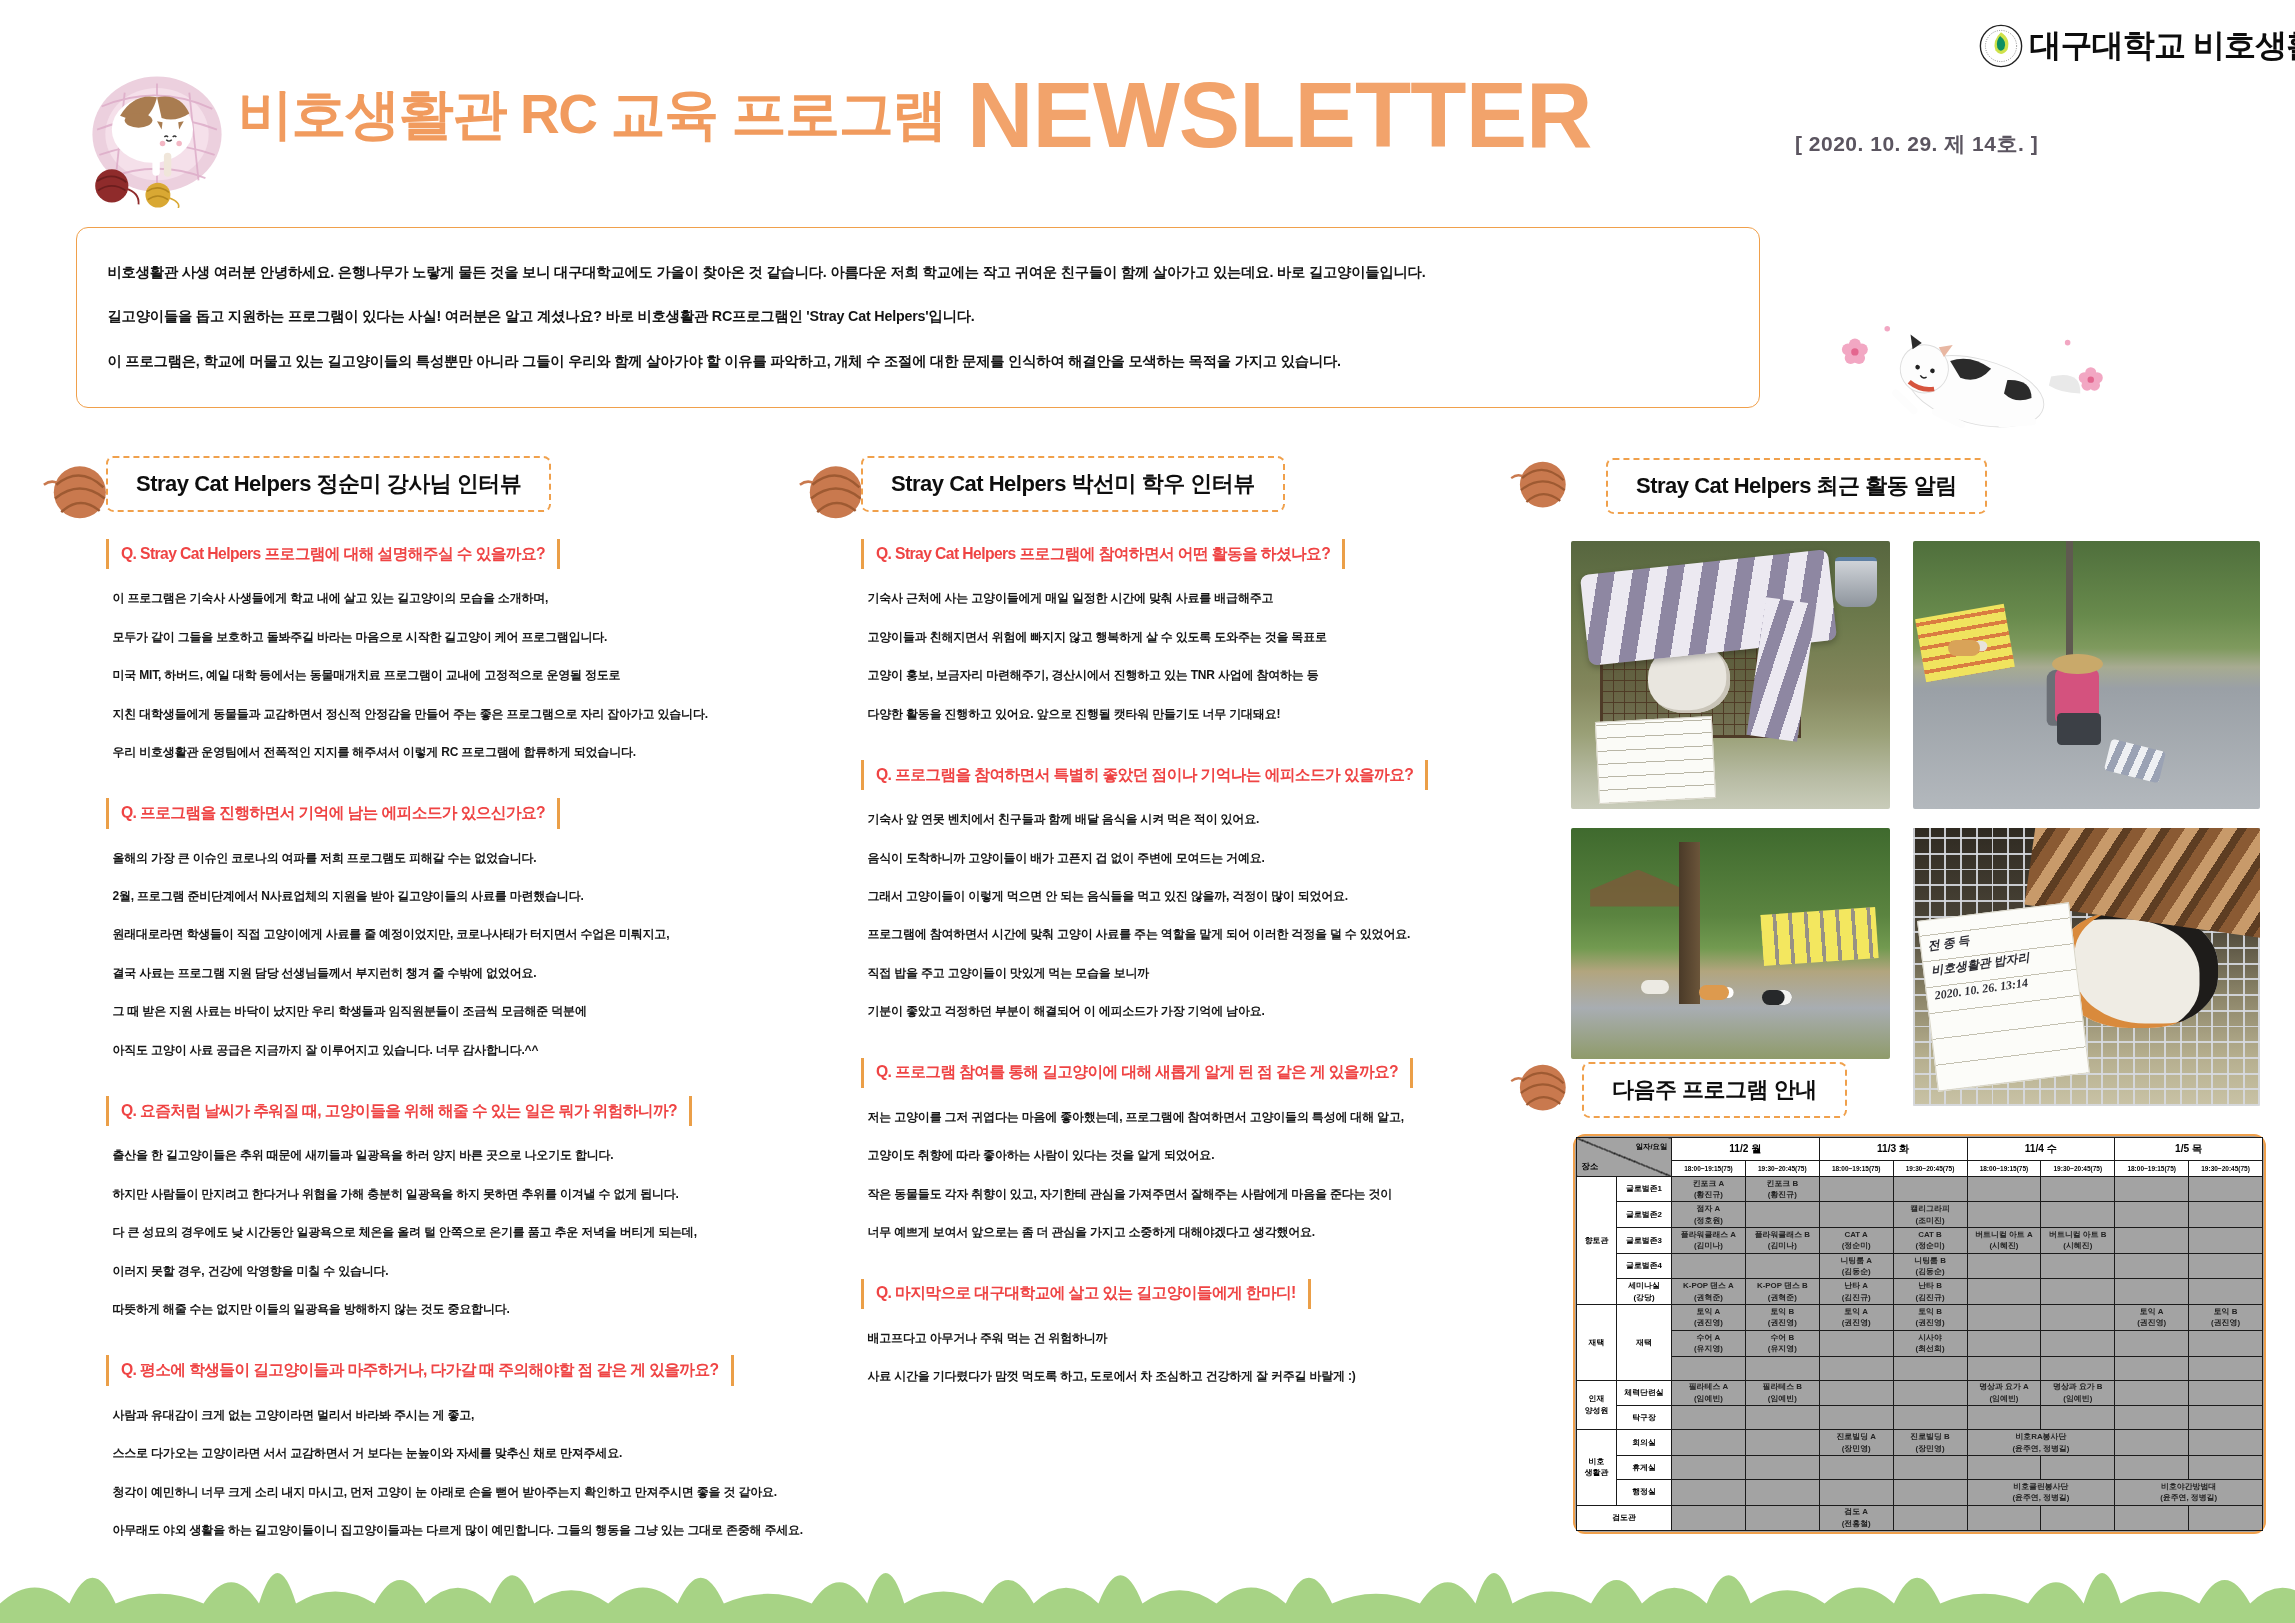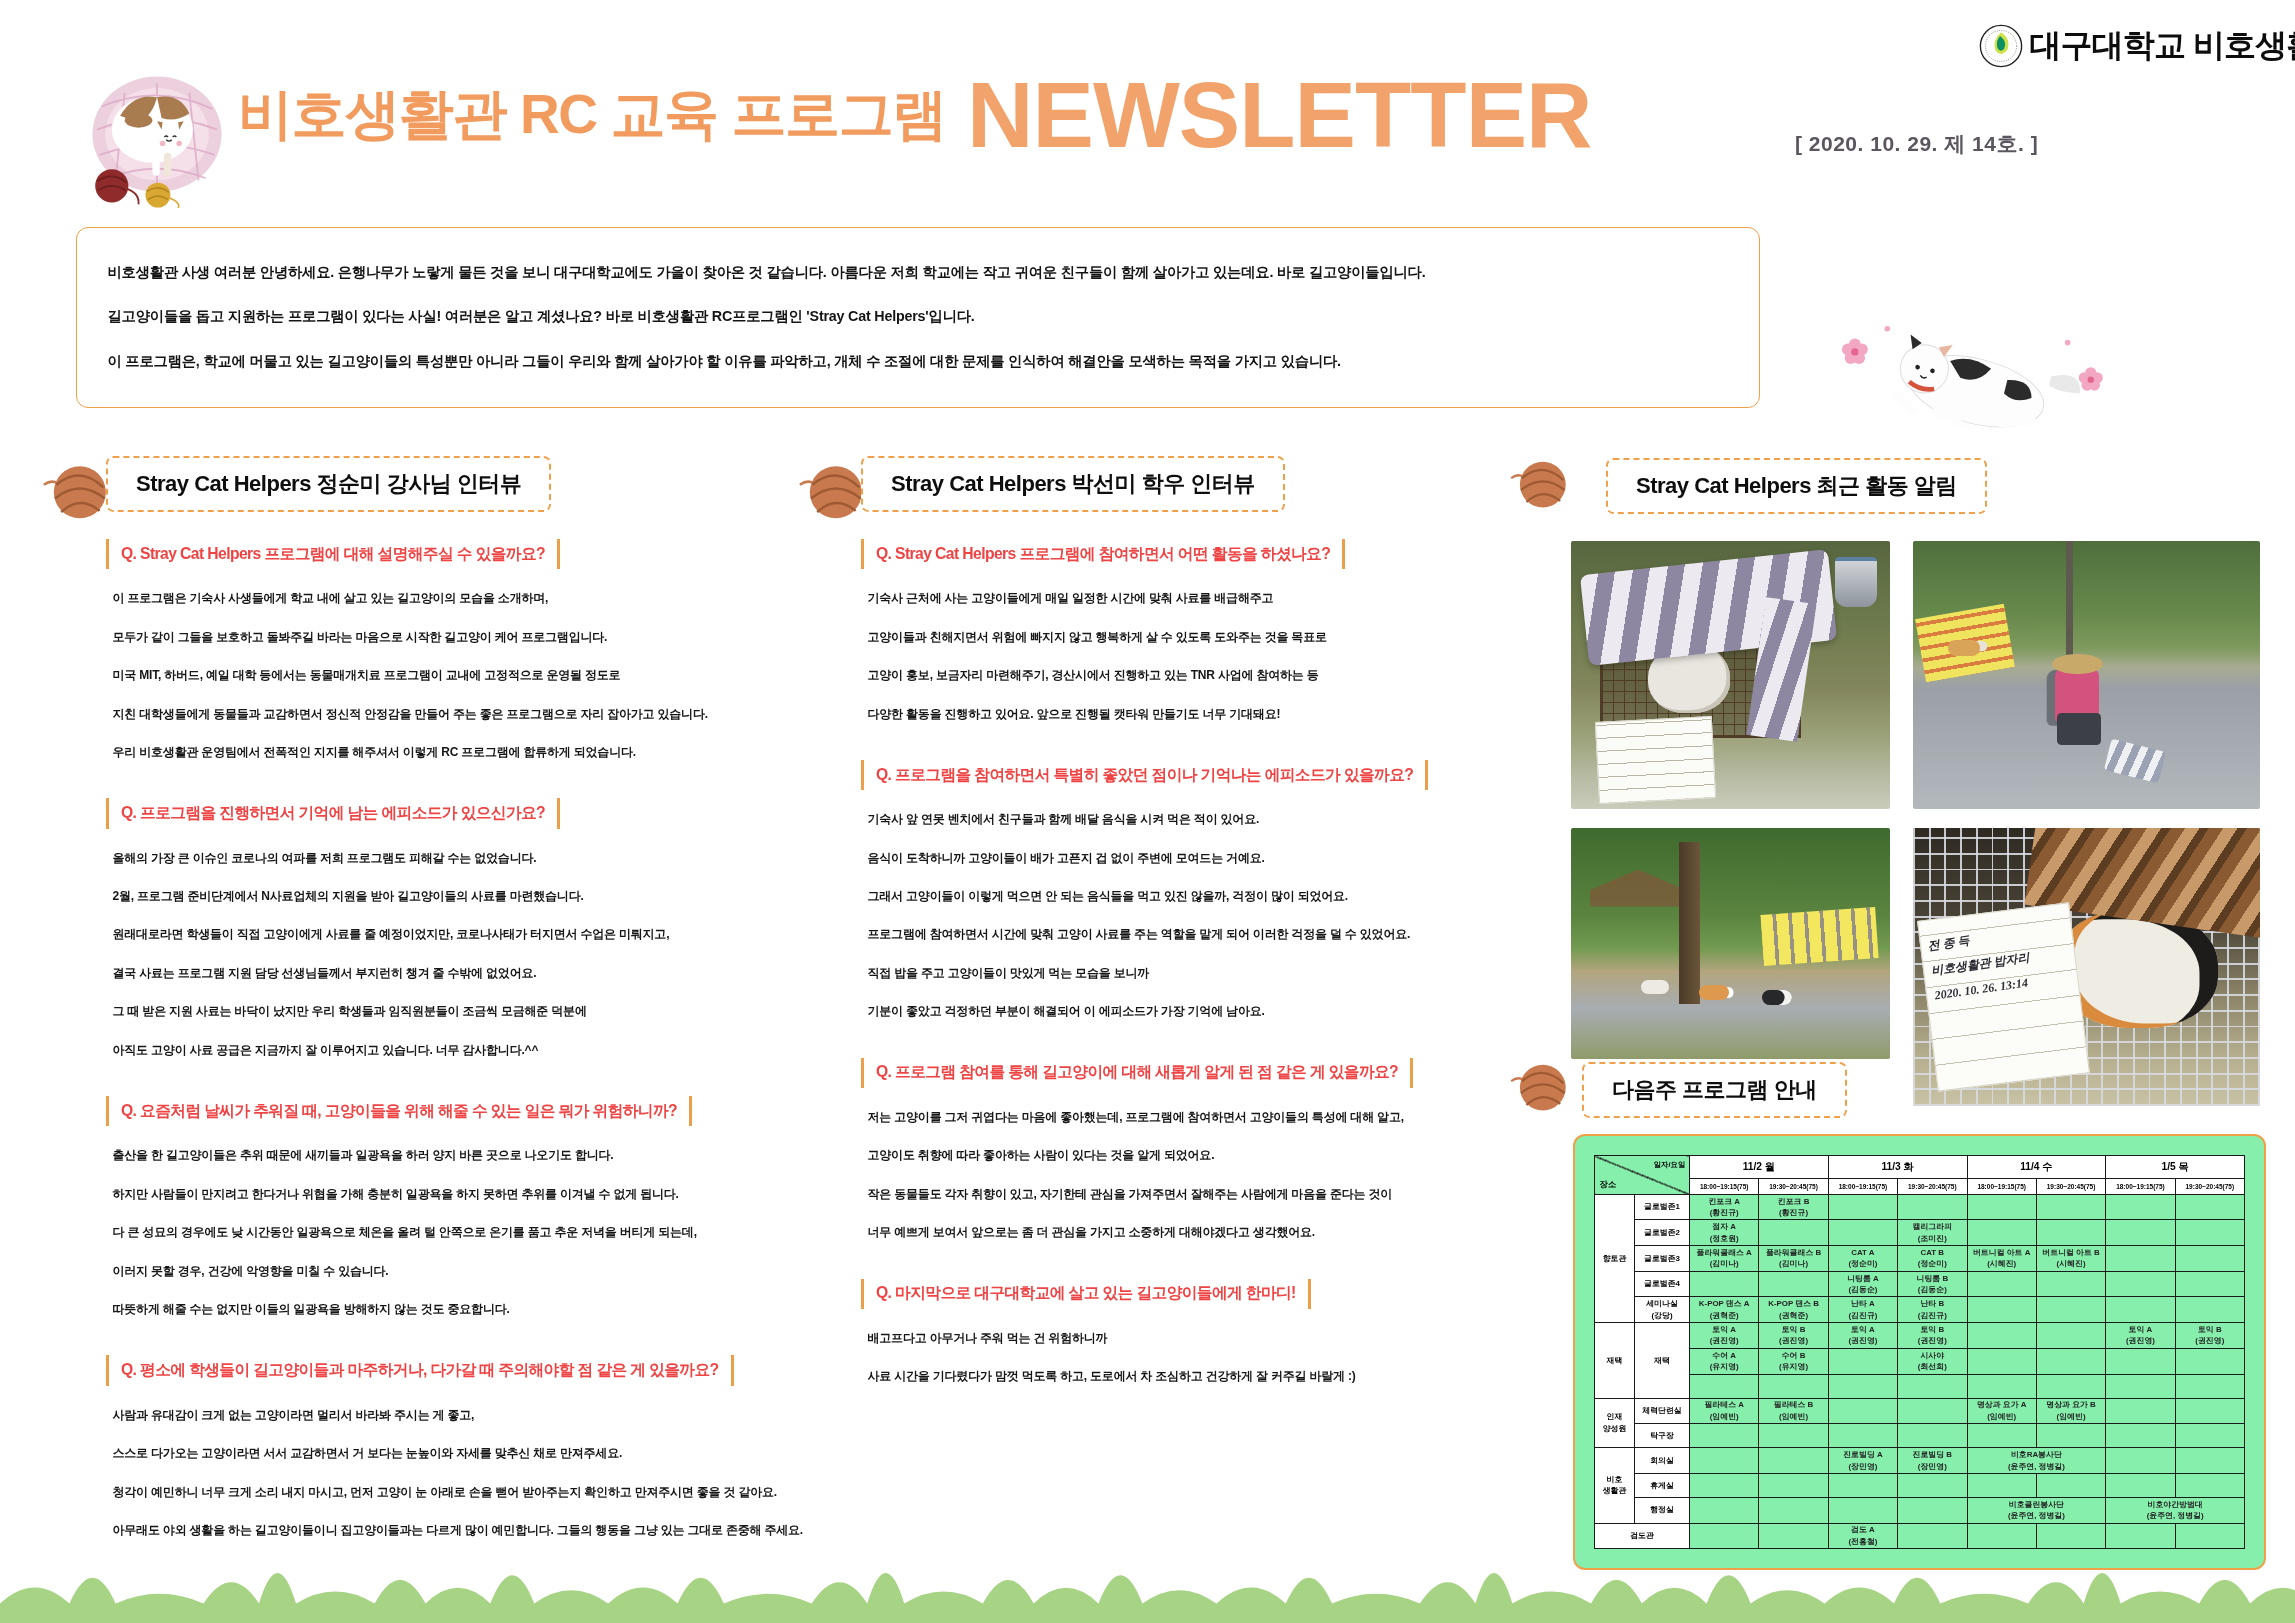--- a/index.html
+++ b/index.html
@@ -79,22 +79,22 @@
     background:repeating-linear-gradient(115deg,#8a5a33 0 12px,#c89a6a 12px 24px,#5d3d22 24px 32px);}
   #photo4 .cat{position:absolute;left:42%;top:30%;width:46%;height:42%;background:#efece4;border-radius:40% 46% 44% 44%;
     box-shadow:inset 15.7px -4.6px 0 #d98a3c, inset -18.5px 8.3px 0 #1e1c1a;}
   #photo4 .paper{position:absolute;left:4%;bottom:8%;width:44%;height:62%;background:#fcfcf9;transform:rotate(-7deg);
     border:0.9px solid #d8d5c8;padding:12px 6.5px 0 6.5px;box-sizing:border-box;
     background-image:repeating-linear-gradient(0deg,transparent 0 25px,#c4c1b2 25px 26px);}
   #photo4 .paper .hw{font-family:"Liberation Serif",serif;font-style:italic;font-weight:700;color:#2c2c34;
     font-size:12px;line-height:2.1;white-space:pre-line;transform:rotate(-1deg);}
   
   #nw-head{left:1582px;top:1062px;}
-  #sched-box{left:1573px;top:1134px;width:693px;border:2.8px solid #f0a04b;border-radius:12px;background:#86efac;
-             padding:19px;box-sizing:border-box;}
+  #sched-box{left:1573px;top:1134px;width:693px;border:2.8px solid #f0a04b;border-radius:12px;background:#a3a3a3;
+             padding:1px;box-sizing:border-box;}
   #schedule-table{width:100%;border-collapse:collapse;table-layout:fixed;border:1.9px solid #111;}
   #schedule-table th,#schedule-table td{border:0.9px solid #1a1a1a;text-align:center;vertical-align:middle;
      font-size:7.9px;line-height:1.45;padding:0.9px 1.4px;font-weight:600;color:#222;white-space:pre-line;
      overflow:hidden;}
   #schedule-table tr{height:24px;}
   #schedule-table tr.hdr1{height:23px;} #schedule-table tr.hdr1 th{font-size:10.2px;font-weight:800;color:#000;}
   #schedule-table tr.hdr2{height:15.7px;} #schedule-table tr.hdr2 th{font-size:6.5px;font-weight:700;color:#000;}
   #schedule-table th.head{font-weight:800;color:#000;background:#fff;}
   #schedule-table tr.grp th,#schedule-table tr.grp td{border-top:1.9px solid #111;}
   th.corner{position:relative;padding:0;

